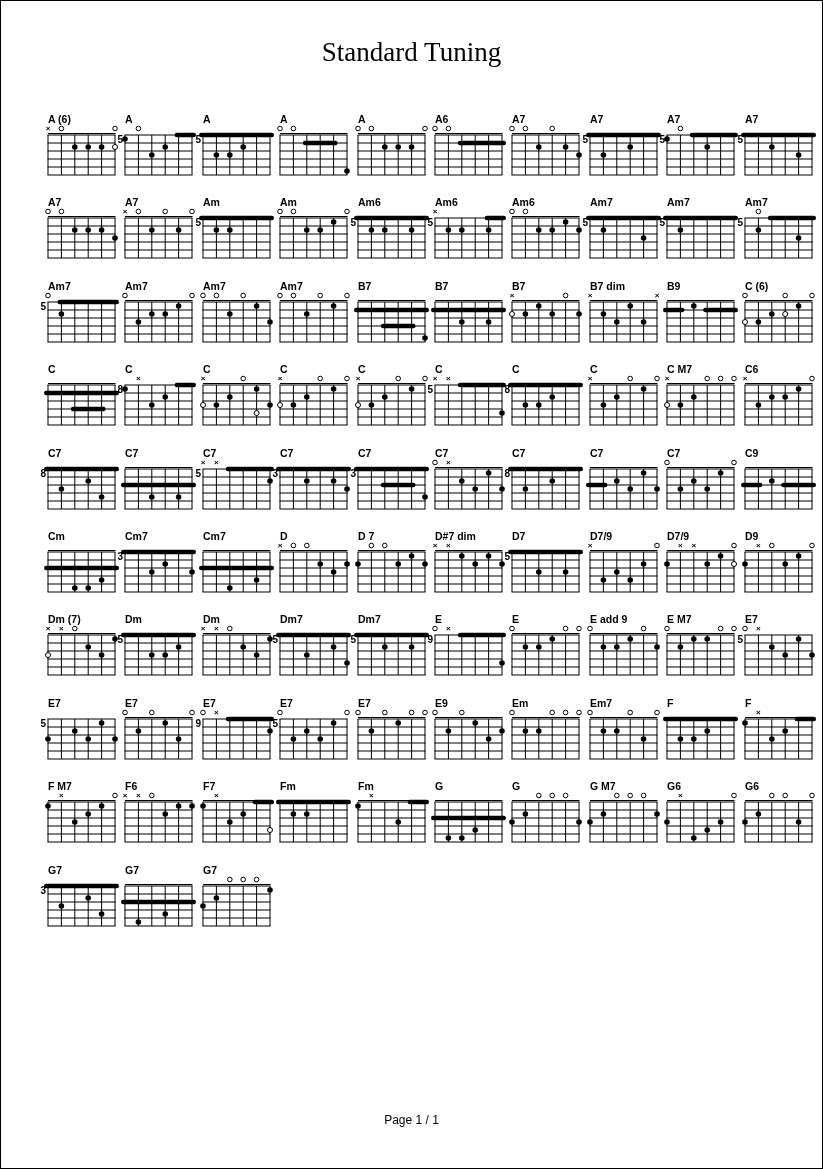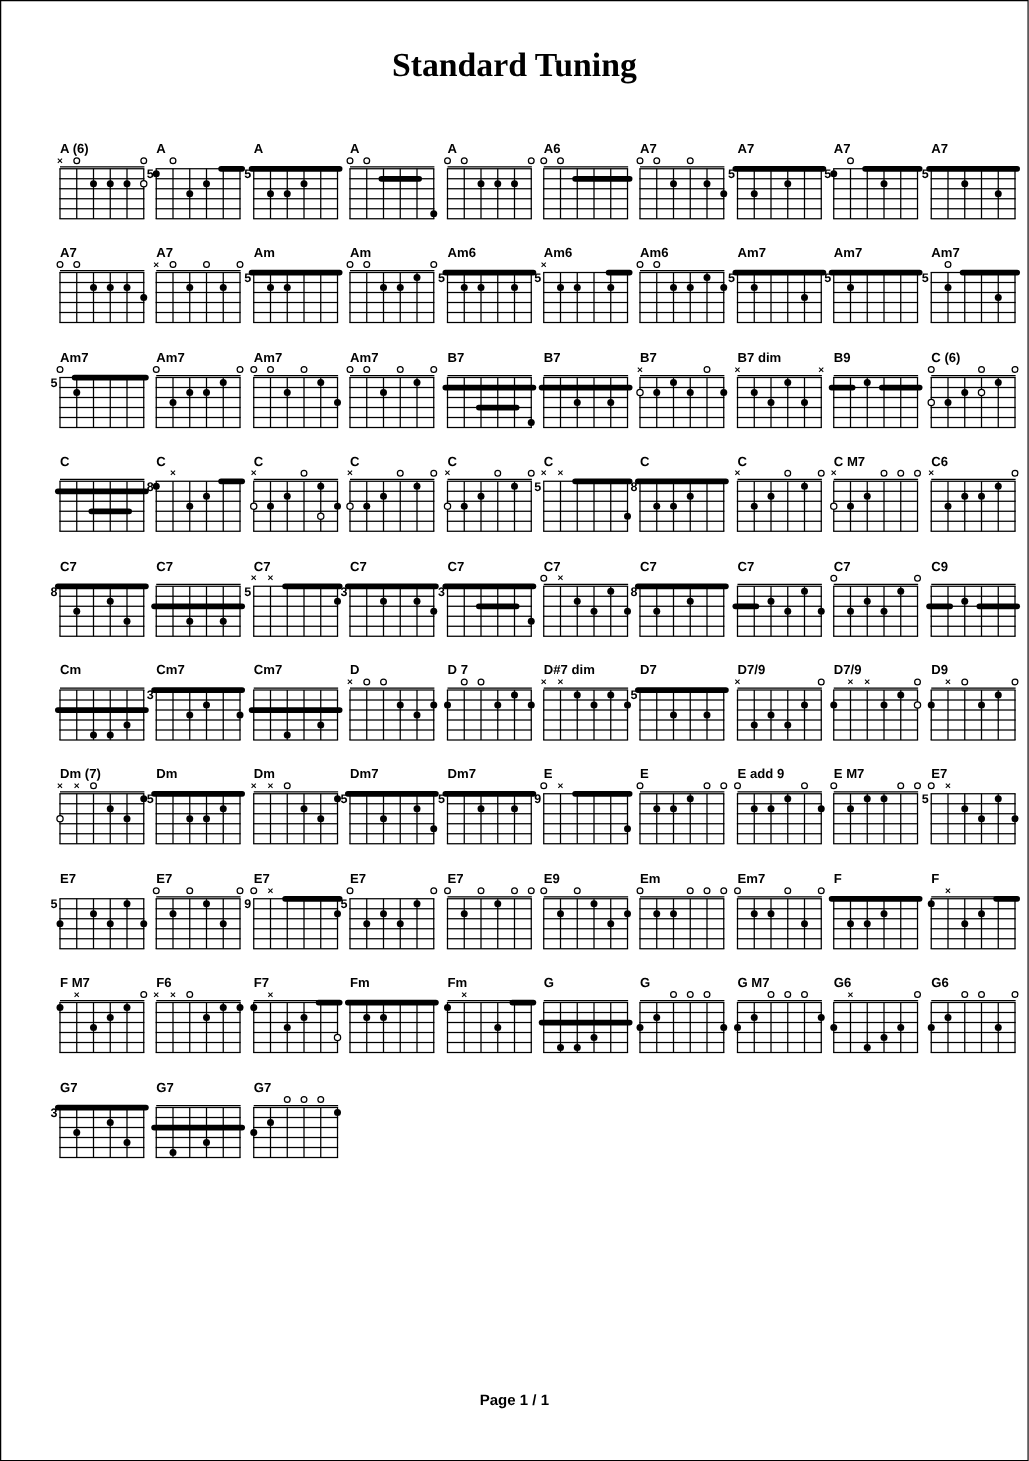--- a/index.html
+++ b/index.html
@@ -3,25 +3,25 @@
 <meta charset="utf-8">
 <style>
   html,body{margin:0;padding:0;background:#888;}
   .page{
     position:relative;width:823px;height:1169px;background:#fff;
     border:1px solid #000;box-sizing:border-box;overflow:hidden;
     font-family:"Liberation Sans",sans-serif;color:#000;
   }
   .title{
     position:absolute;top:36px;left:0;width:100%;text-align:center;
-    font-family:"Liberation Serif",serif;font-weight:bold;font-size:27px;
+    font-family:"Liberation Serif",serif;font-weight:normal;font-size:27px;
   }
   .footer{
     position:absolute;top:1112px;left:0;width:100%;text-align:center;
-    font-weight:bold;font-size:12px;
+    font-weight:normal;font-size:12px;
   }
   .chart{position:absolute;top:0;left:0;width:823px;height:857px;}
   .chord{position:absolute;overflow:visible;}
 </style>
 </head>
 <body>
 
 <div class="page">
   <div class="title">Standard Tuning</div>
   <div class="chart" id="chart">

